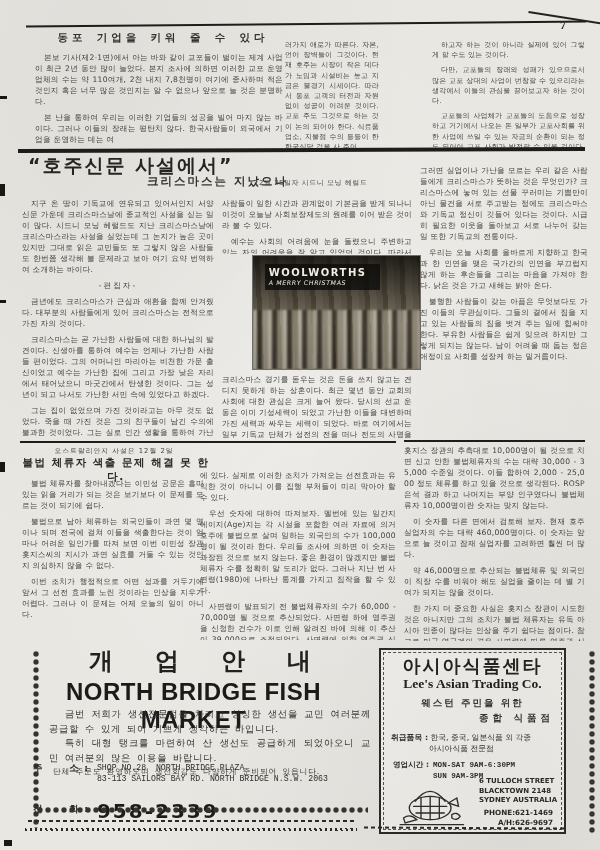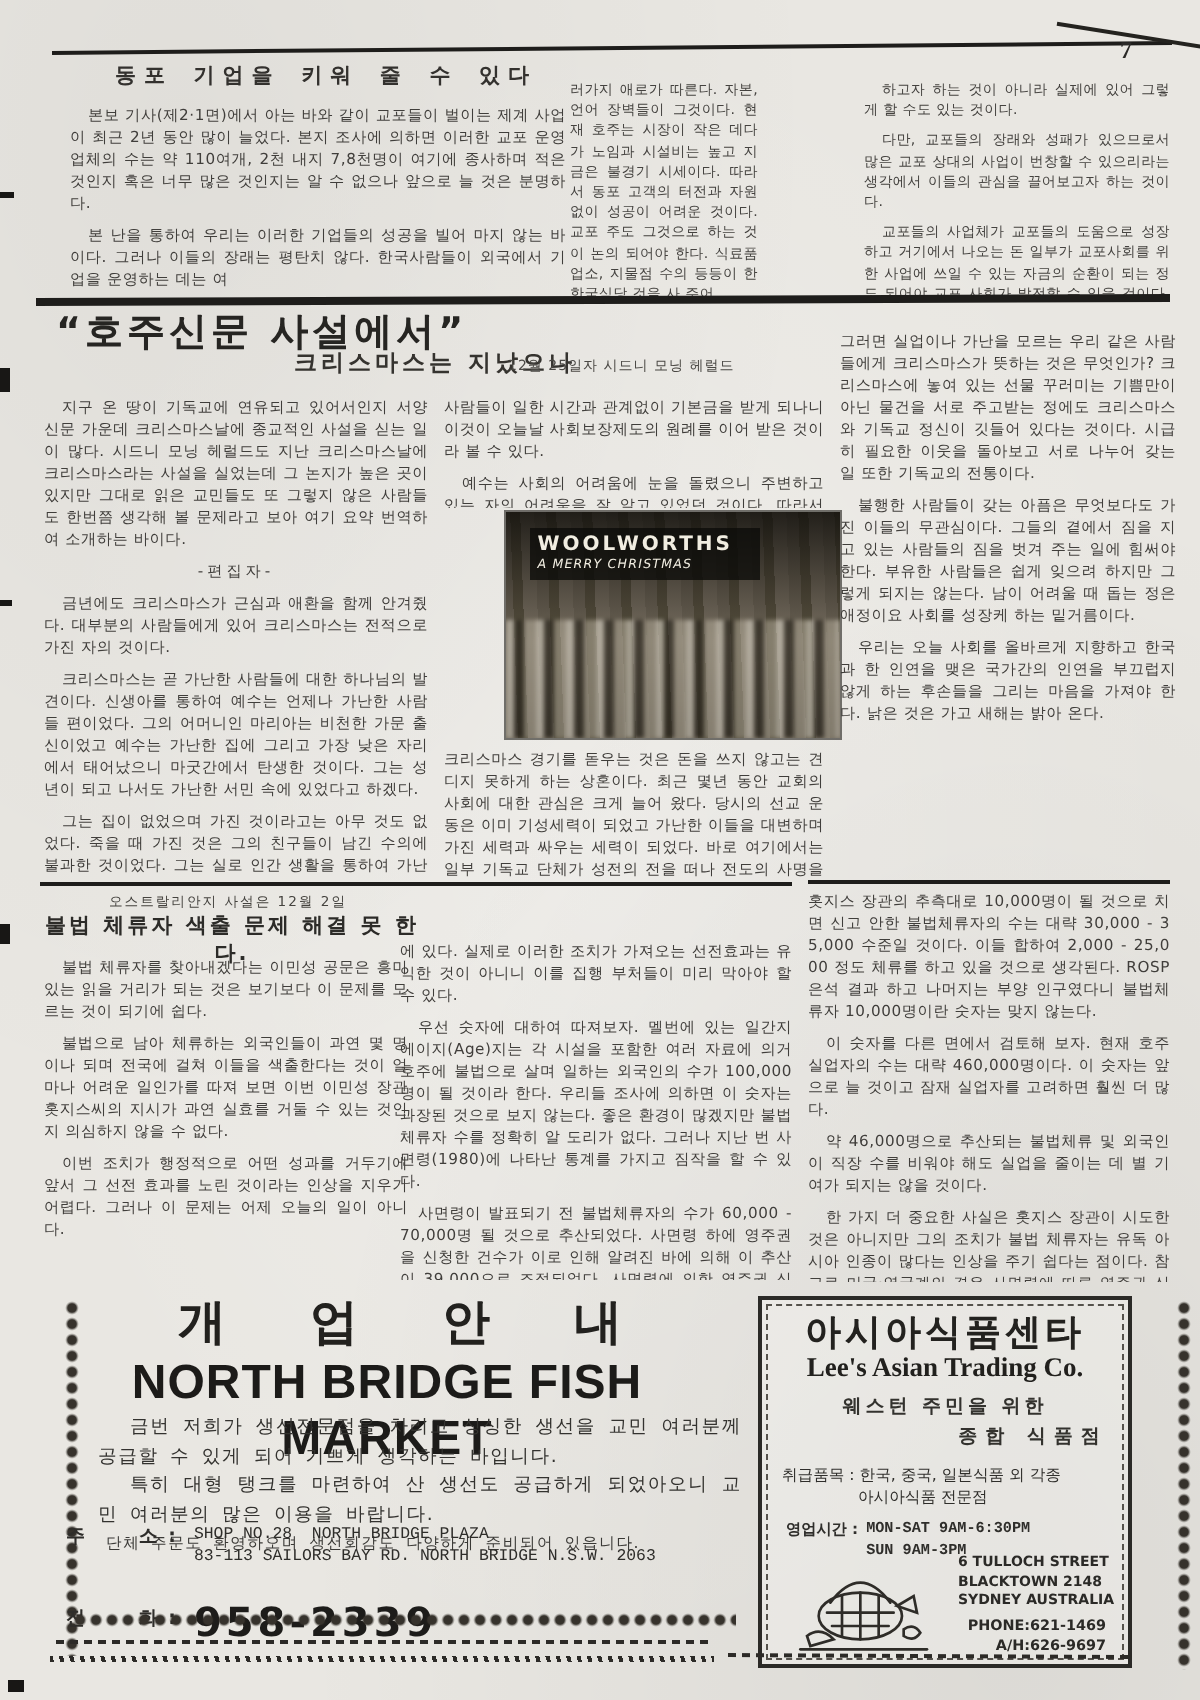--- a/index.html
+++ b/index.html
@@ -132,22 +132,22 @@
       <div class="sign2">A MERRY CHRISTMAS</div>
     </div>
   </div>
 
   <div class="col t8 scan" style="left:222px;top:374px;width:190px;height:66px;">
     <p class="p" style="text-indent:0;">크리스마스 경기를 돋우는 것은 돈을 쓰지 않고는 견디지 못하게 하는 상혼이다. 최근 몇년 동안 교회의 사회에 대한 관심은 크게 늘어 왔다. 당시의 선교 운동은 이미 기성세력이 되었고 가난한 이들을 대변하며 가진 세력과 싸우는 세력이 되었다. 바로 여기에서는 일부 기독교 단체가 성전의 전을 떠나 전도의 사명을 버렸다는 운동이 일어나고 있</p>
   </div>
 
   <div class="col t8 scan" style="left:420px;top:165px;width:168px;height:272px;">
     <p class="p" style="text-indent:0;">그러면 실업이나 가난을 모르는 우리 같은 사람들에게 크리스마스가 뜻하는 것은 무엇인가? 크리스마스에 놓여 있는 선물 꾸러미는 기쁨만이 아닌 물건을 서로 주고받는 정에도 크리스마스와 기독교 정신이 깃들어 있다는 것이다. 시급히 필요한 이웃을 돌아보고 서로 나누어 갖는 일 또한 기독교의 전통이다.</p>
+    <p class="p">우리는 오늘 사회를 올바르게 지향하고 한국과 한 인연을 맺은 국가간의 인연을 부끄럽지 않게 하는 후손들을 그리는 마음을 가져야 한다. 낡은 것은 가고 새해는 밝아 온다.</p>
     <p class="p">불행한 사람들이 갖는 아픔은 무엇보다도 가진 이들의 무관심이다. 그들의 곁에서 짐을 지고 있는 사람들의 짐을 벗겨 주는 일에 힘써야 한다. 부유한 사람들은 쉽게 잊으려 하지만 그렇게 되지는 않는다. 남이 어려울 때 돕는 정은 애정이요 사회를 성장케 하는 밑거름이다.</p>
-    <p class="p">우리는 오늘 사회를 올바르게 지향하고 한국과 한 인연을 맺은 국가간의 인연을 부끄럽지 않게 하는 후손들을 그리는 마음을 가져야 한다. 낡은 것은 가고 새해는 밝아 온다.</p>
   </div>
 
   <div class="rule" style="left:20px;top:441px;width:376px;height:1.5px;"></div>
   <div class="rule" style="left:404px;top:440px;width:181px;height:1.5px;"></div>
   <div class="a2-source">오스트랄리안지 사설은 12월 2일</div>
   <div class="a2-headline">불법 체류자 색출 문제 해결 못 한다.</div>
 
   <div class="col t8 scan" style="left:22px;top:478px;width:182px;height:162px;">
     <p class="p">불법 체류자를 찾아내겠다는 이민성 공문은 흥미 있는 읽을 거리가 되는 것은 보기보다 이 문제를 모르는 것이 되기에 쉽다.</p>
     <p class="p">불법으로 남아 체류하는 외국인들이 과연 몇 명이나 되며 전국에 걸쳐 이들을 색출한다는 것이 얼마나 어려운 일인가를 따져 보면 이번 이민성 장관 홋지스씨의 지시가 과연 실효를 거둘 수 있는 것인지 의심하지 않을 수 없다.</p>
@@ -185,21 +185,21 @@
   </div>
   <div class="chain-h" style="left:36px;top:806px;width:332px;"></div>
 
   <div class="ad-asian">
     <div class="ad-asian-inner"></div>
     <div class="asian-kr">아시아식품센타</div>
     <div class="asian-en">Lee's Asian Trading Co.</div>
     <div class="asian-tag1">웨스턴 주민을 위한</div>
     <div class="asian-tag2">종합 식품점</div>
     <div class="asian-items">
-      <span style="font-weight:normal;">취급품목 :</span>
+      <span style="font-weight:bold;">취급품목 :</span>
       <span>한국, 중국, 일본식품 외 각종</span><br>
       <span style="margin-left:38px;margin-top:44px;">아시아식품 전문점</span>
     </div>
     <div class="asian-hours">
       <span style="font-weight:bold;">영업시간 :</span>
       <span class="hours-lines mono"><span>MON-SAT 9AM-6:30PM</span><br><span>SUN 9AM-3PM</span></span>
     </div>
     <svg class="basket" viewBox="0 0 90 60">
       <g fill="none" stroke="#2e2c28" stroke-width="1.6" stroke-linecap="round">
         <ellipse cx="44" cy="36" rx="25" ry="14"></ellipse>

